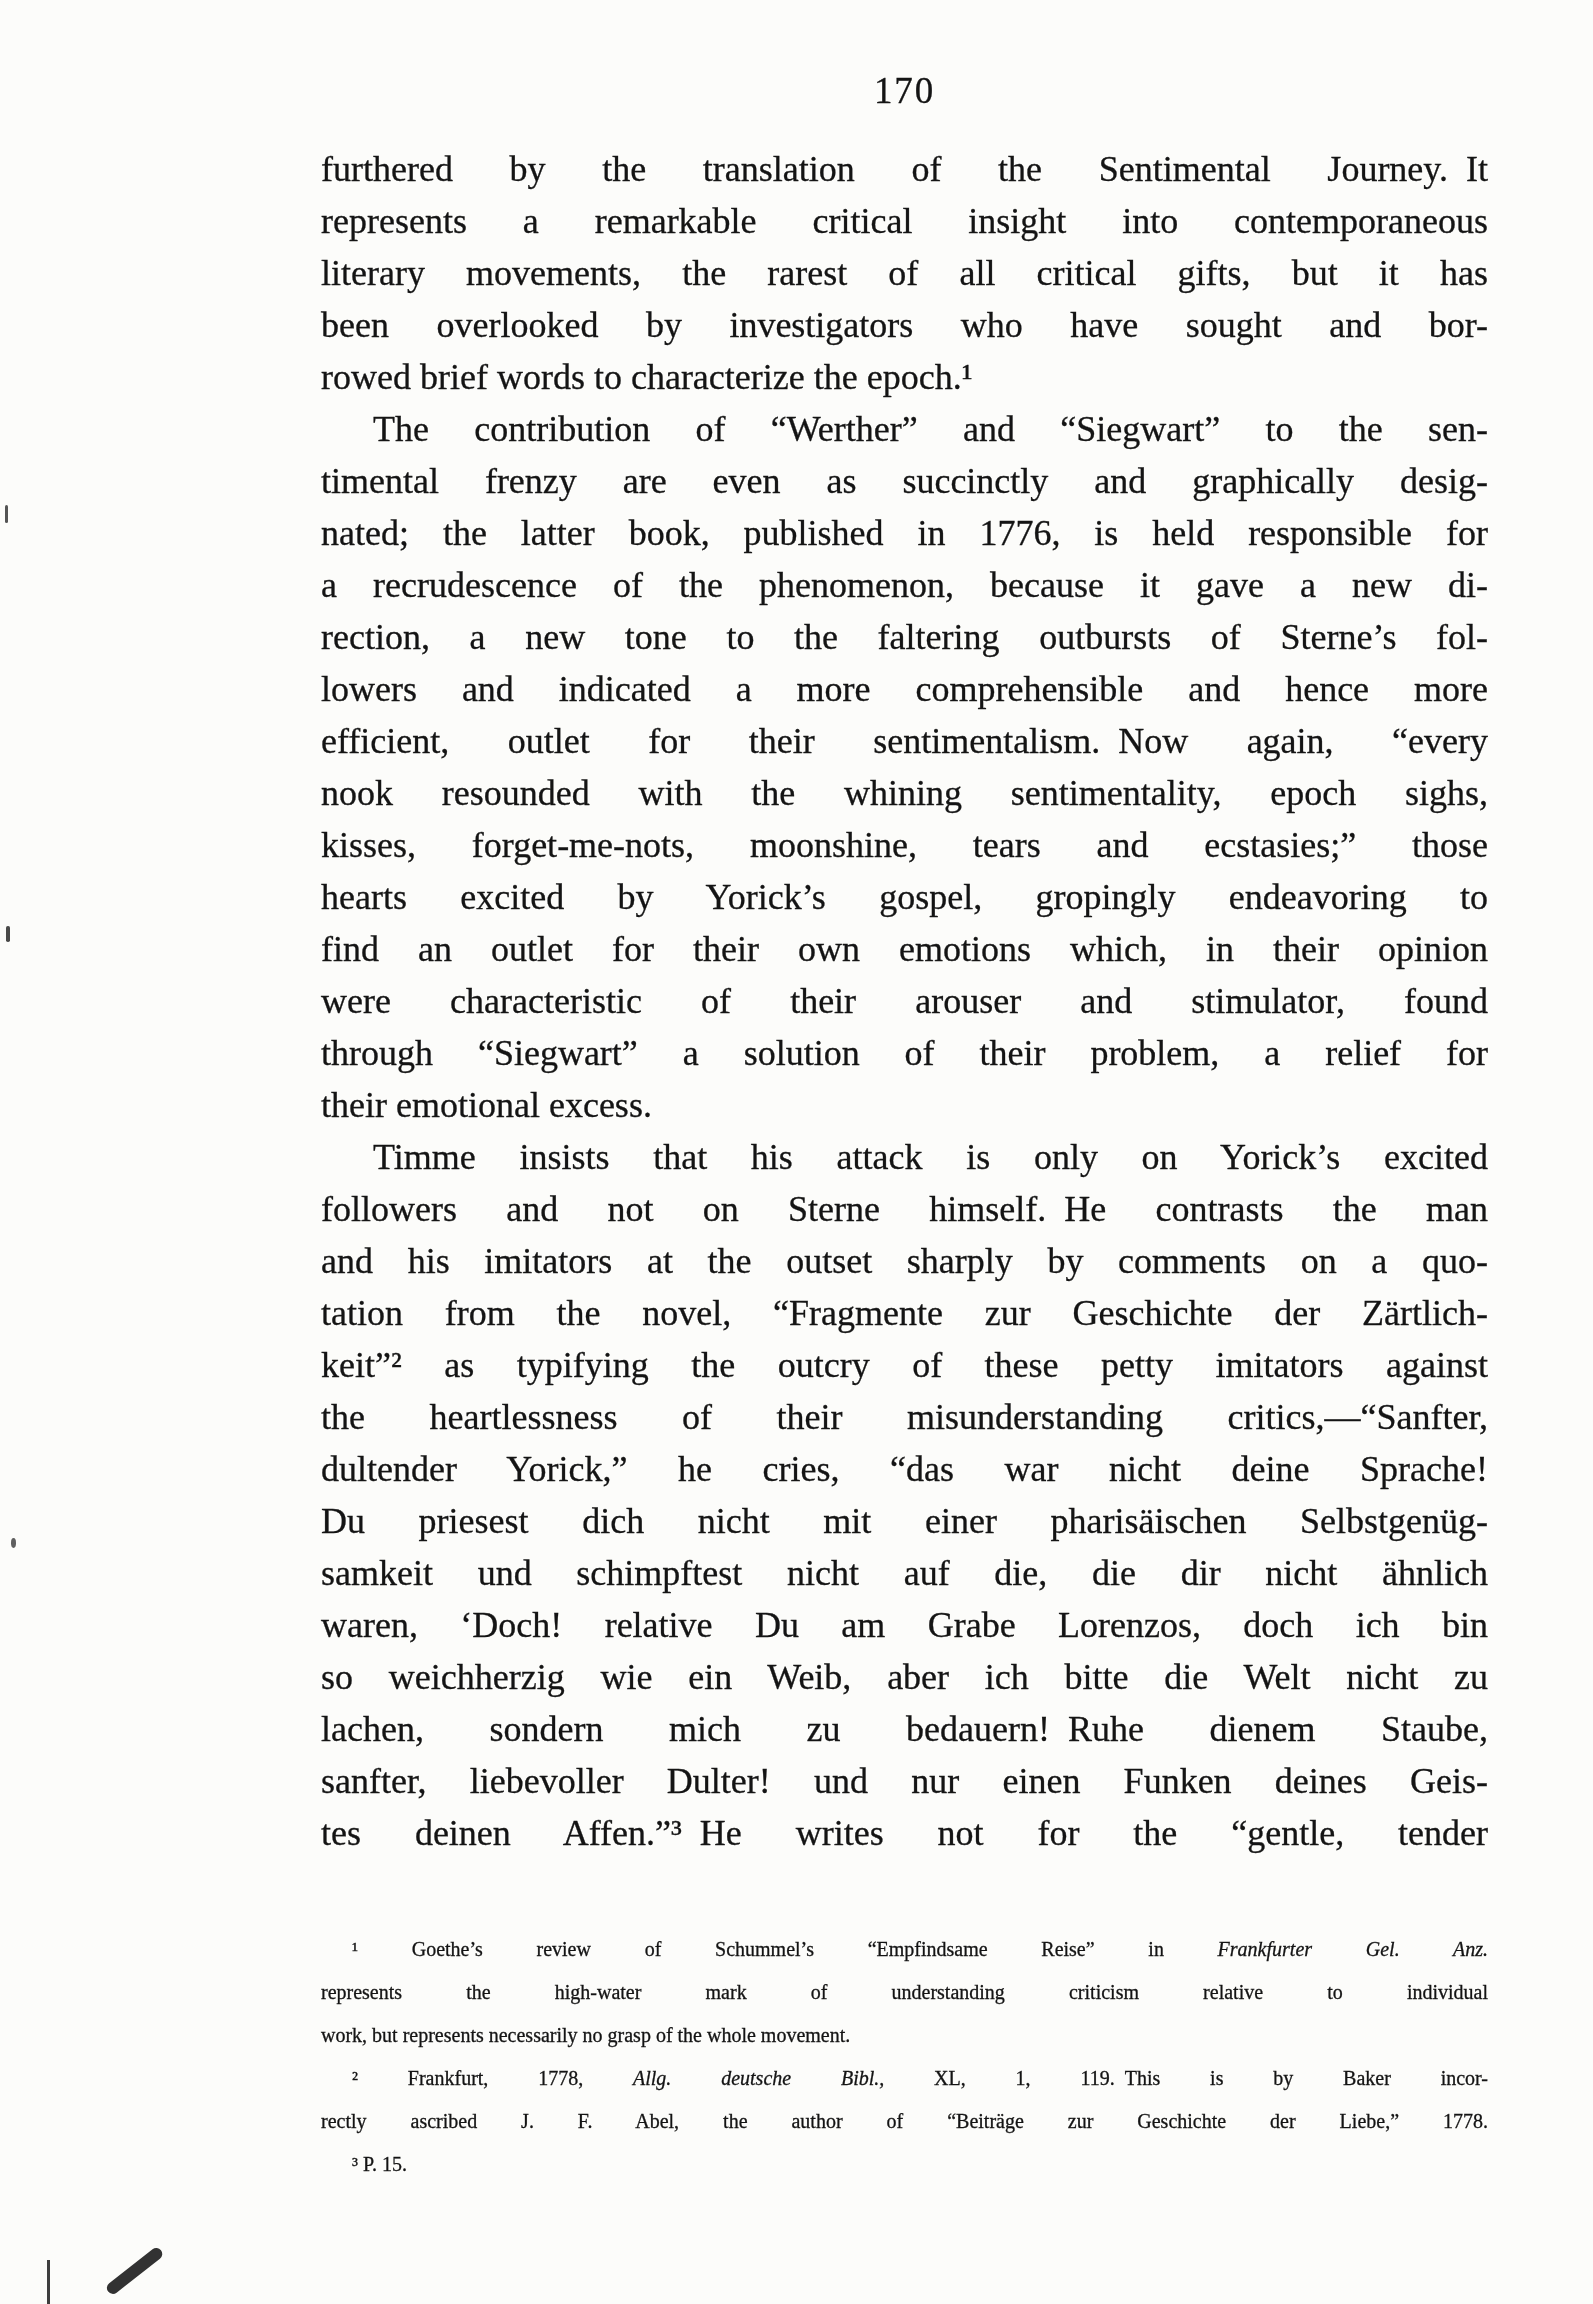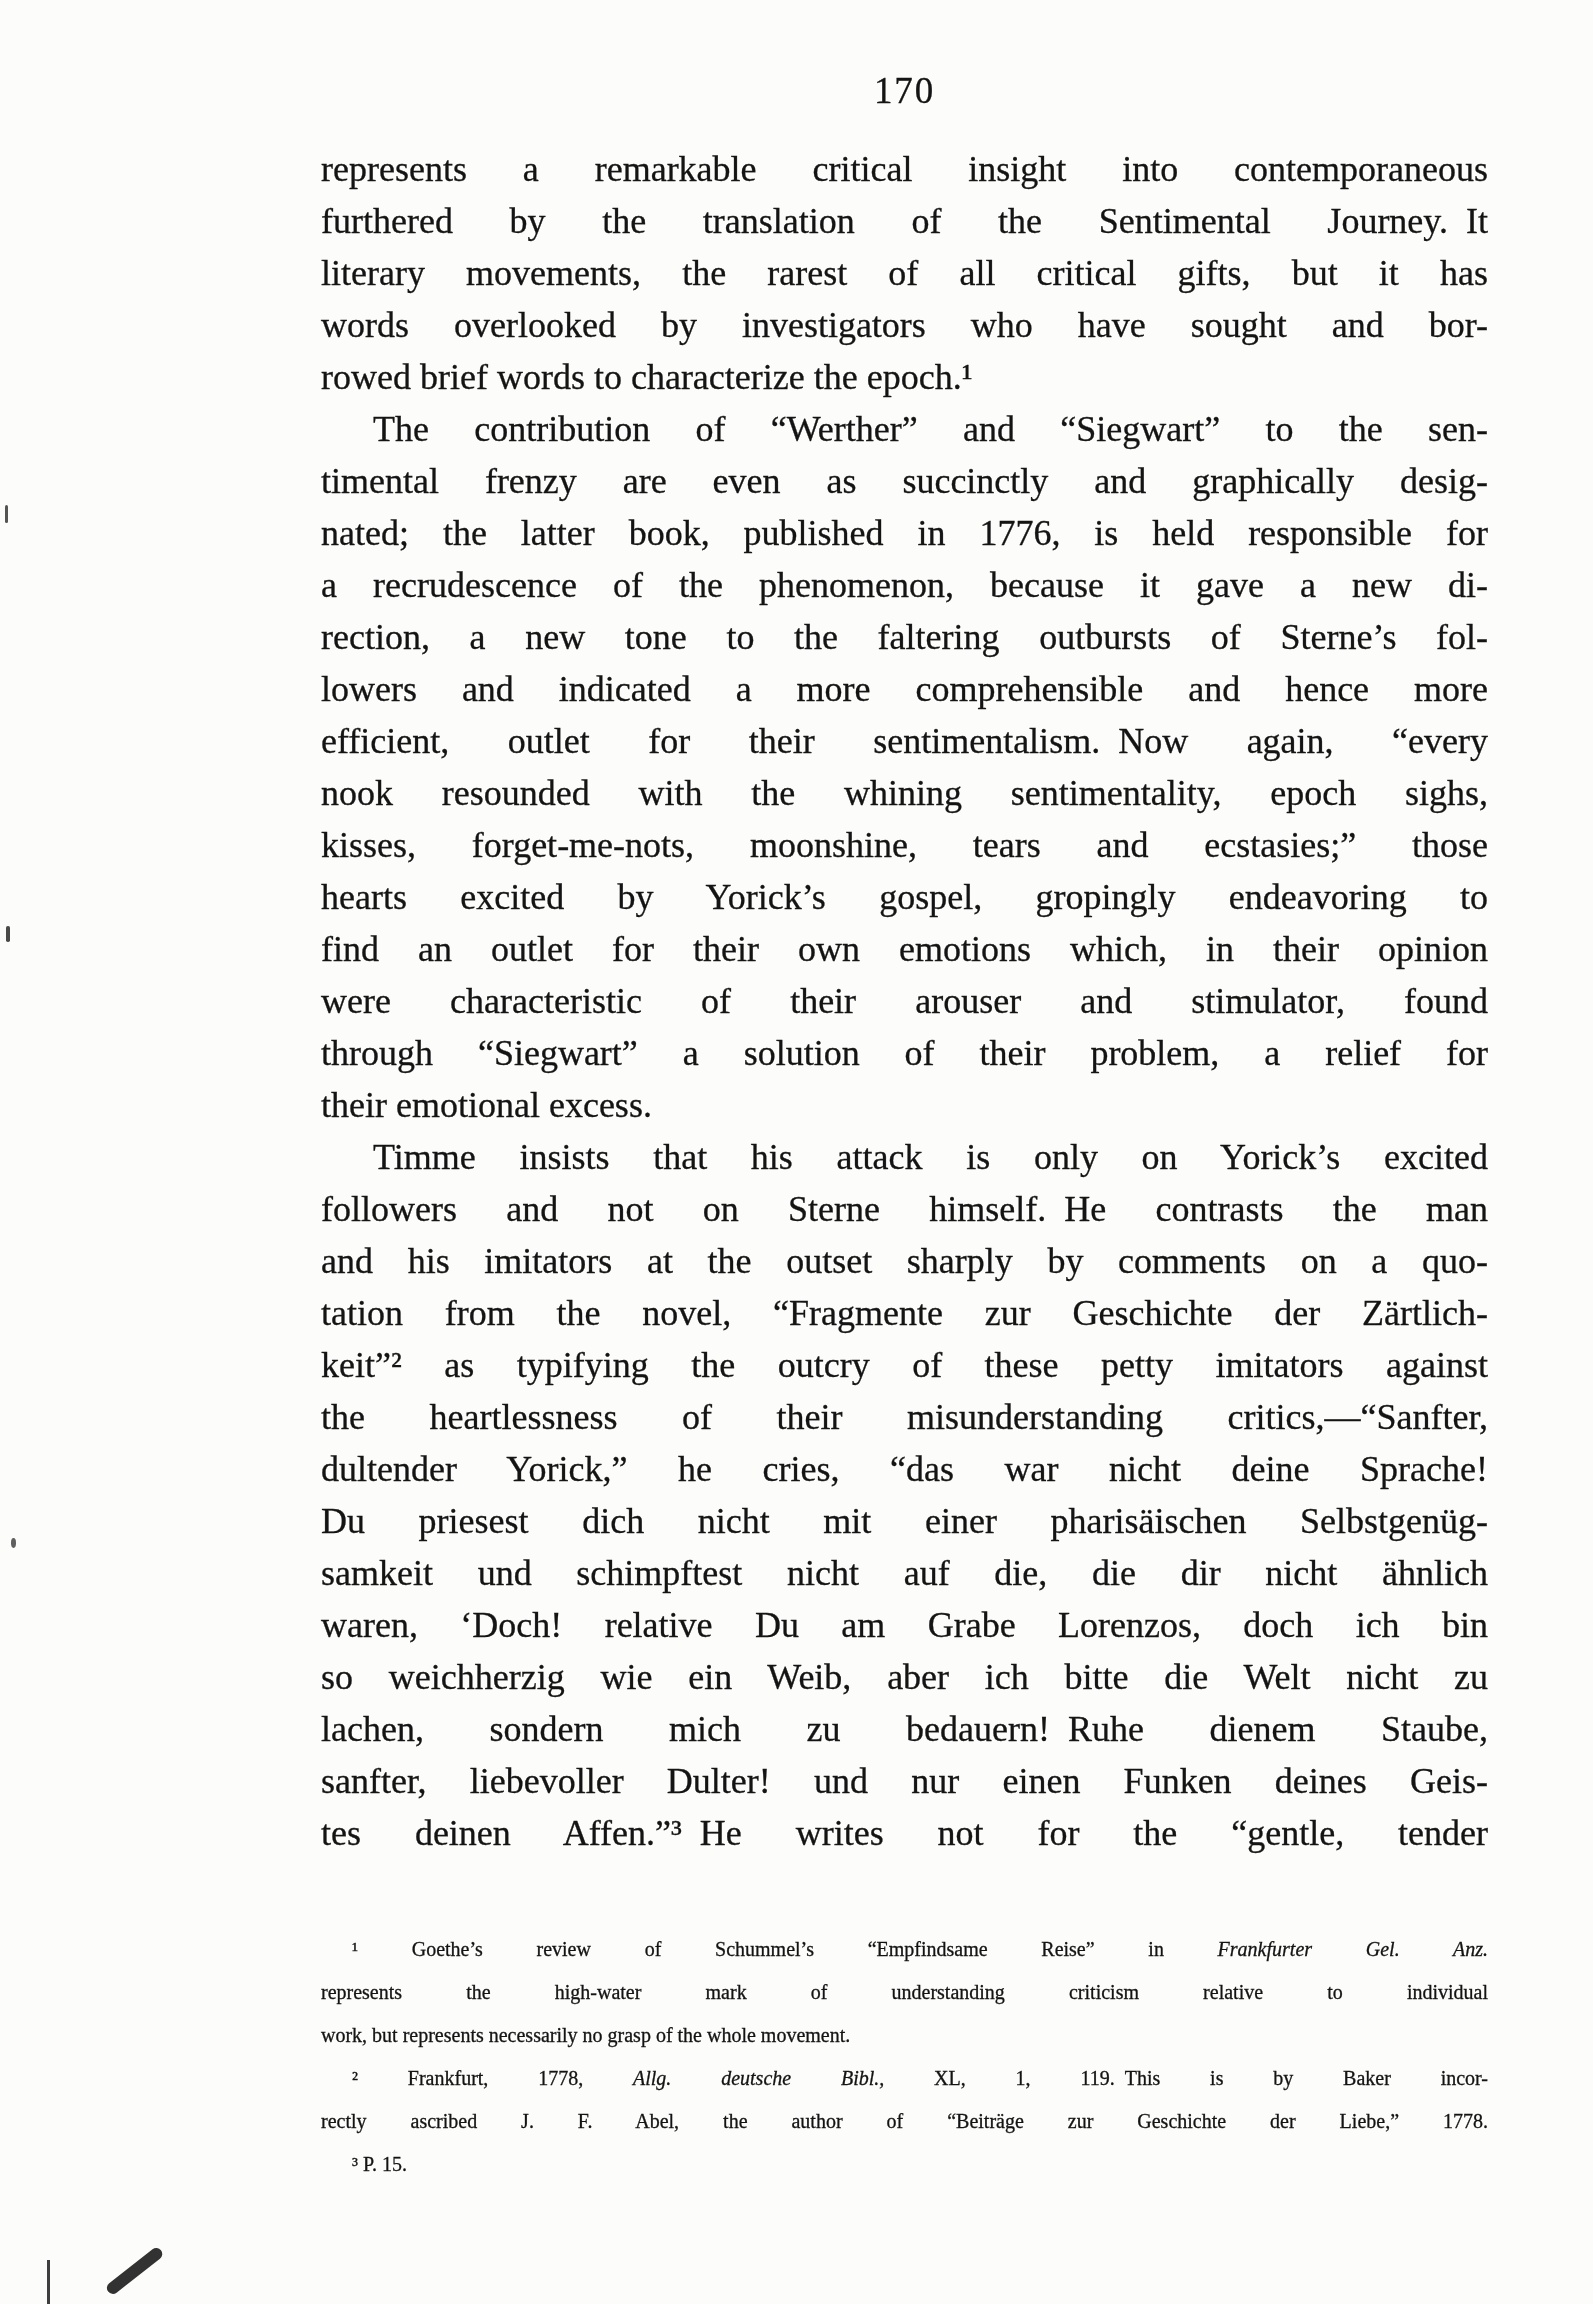--- a/index.html
+++ b/index.html
@@ -44,24 +44,24 @@
                      transform: rotate(-38deg); opacity: .9; }
 </style>
 </head>
 <body>
 
 <div class="page" style="background: rgb(252, 252, 250); color: rgb(20, 20, 20);">
   <div class="page-number">170</div>
 
   <div class="content">
     <div class="paragraph">
+        <div class="tline just"><span>furthered by the translation of the Sentimental Journey. It</span></div>
         <div class="tline just"><span>represents a remarkable critical insight into contemporaneous</span></div>
-        <div class="tline just"><span>furthered by the translation of the Sentimental Journey. It</span></div>
         <div class="tline just"><span>literary movements, the rarest of all critical gifts, but it has</span></div>
-        <div class="tline just"><span>words overlooked by investigators who have sought and bor-</span></div>
+        <div class="tline just"><span>been overlooked by investigators who have sought and bor-</span></div>
         <div class="tline"><span>rowed brief words to characterize the epoch.¹</span></div>
       </div>
     <div class="paragraph">
         <div class="tline just ind"><span>The contribution of “Werther” and “Siegwart” to the sen-</span></div>
         <div class="tline just"><span>timental frenzy are even as succinctly and graphically desig-</span></div>
         <div class="tline just"><span>nated; the latter book, published in 1776, is held responsible for</span></div>
         <div class="tline just"><span>a recrudescence of the phenomenon, because it gave a new di-</span></div>
         <div class="tline just"><span>rection, a new tone to the faltering outbursts of Sterne’s fol-</span></div>
         <div class="tline just"><span>lowers and indicated a more comprehensible and hence more</span></div>
         <div class="tline just"><span>efficient, outlet for their sentimentalism. Now again, “every</span></div>

